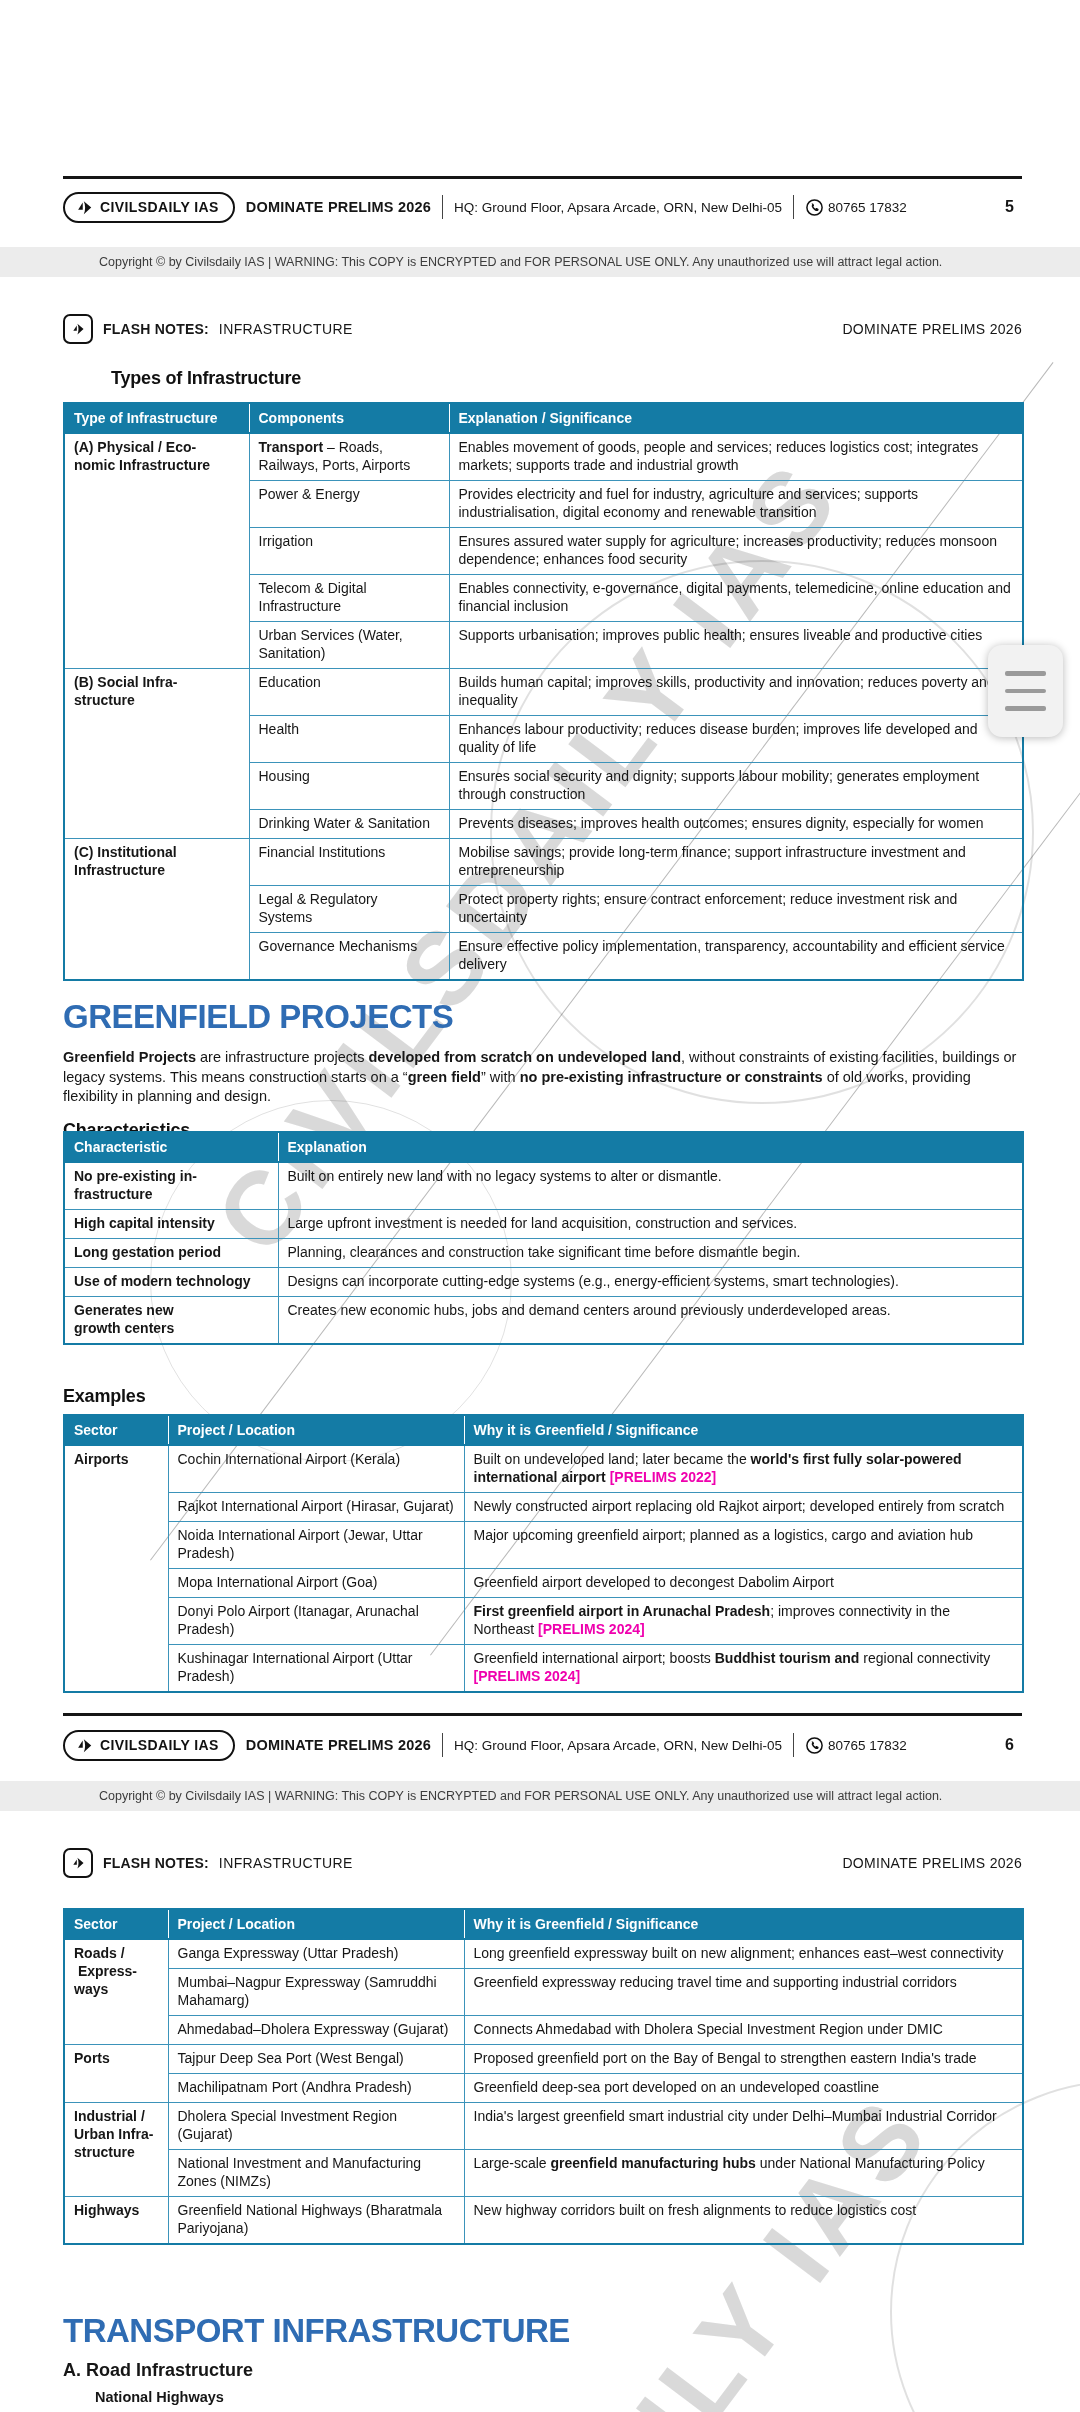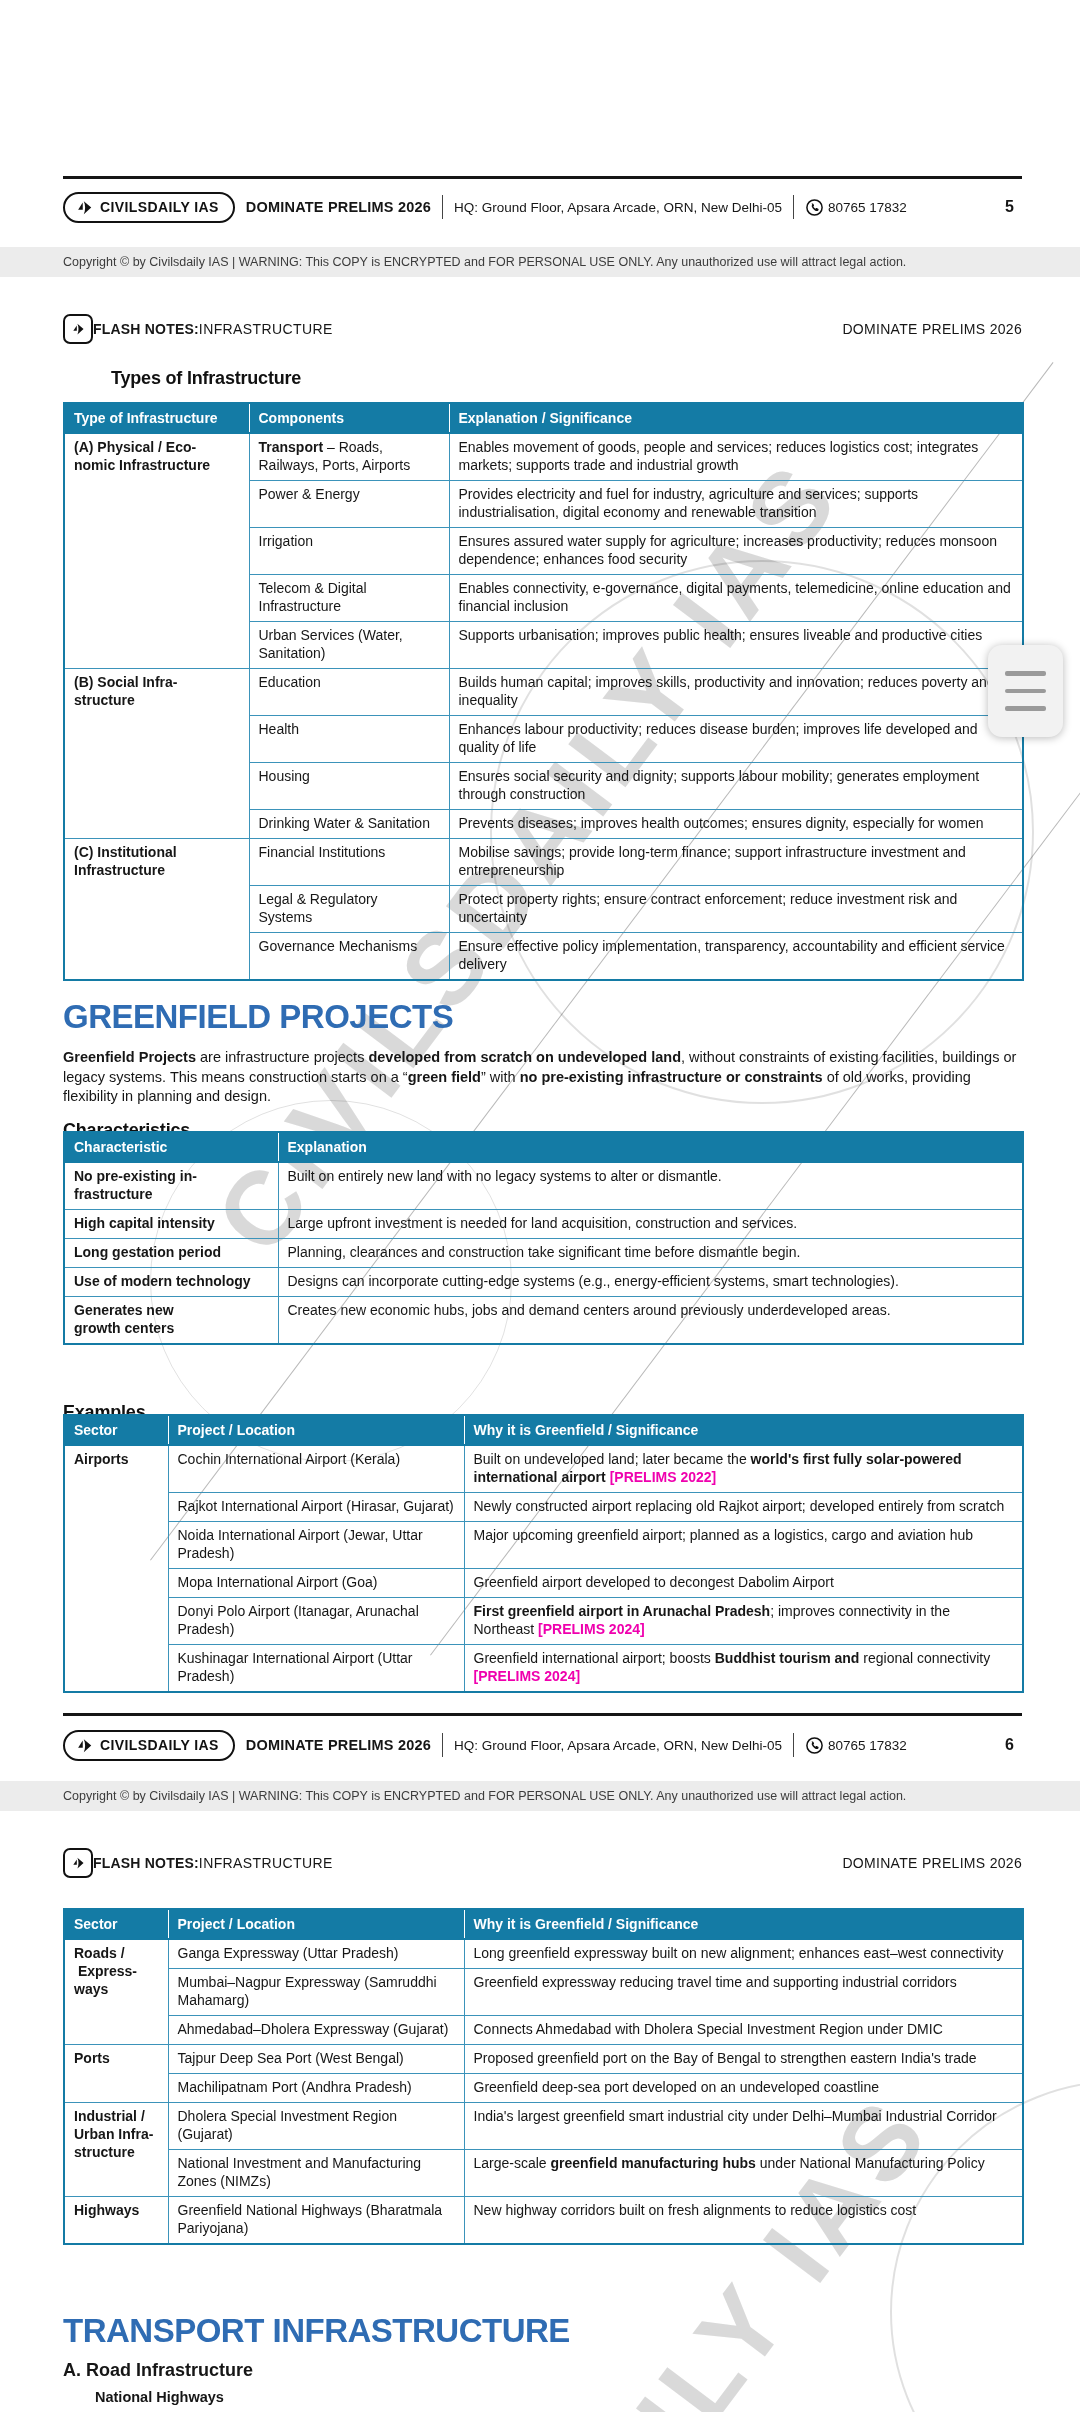--- a/index.html
+++ b/index.html
@@ -20,24 +20,24 @@
   .brand-pill{display:flex;align-items:center;gap:7px;border:2px solid #111;border-radius:17px;
               padding:5px 14px 5px 11px;background:#fff;}
   .brand-pill .brand-txt{font-weight:bold;font-size:14px;letter-spacing:.4px;color:#111;white-space:nowrap;}
   .hdr-title{font-weight:bold;font-size:14.5px;letter-spacing:.2px;white-space:nowrap;}
   .hdr-sep{width:1px;height:24px;background:#444;}
   .hdr-addr{font-size:13.5px;white-space:nowrap;}
   .hdr-phone{display:flex;align-items:center;gap:4px;font-size:13.5px;white-space:nowrap;}
   .hdr-page{margin-left:auto;font-weight:bold;font-size:16px;padding-right:8px;}
   
   .copy-band{position:absolute;left:0;width:1080px;height:30px;background:#ececec;
-             display:flex;align-items:center;padding-left:63px;box-sizing:border-box;
+             display:flex;align-items:center;padding-left:99px;box-sizing:border-box;
              font-size:12.5px;color:#3c3c3c;}
   
-  .flash{position:absolute;left:63px;width:959px;display:flex;align-items:center;}
+  .flash{position:absolute;left:63px;width:959px;display:flex;align-items:center;gap:10px;}
   .flash-icon{width:26px;height:26px;border:2px solid #111;border-radius:7px;display:flex;
               align-items:center;justify-content:center;background:#fff;flex:0 0 auto;}
   .flash-label{font-weight:bold;font-size:14px;letter-spacing:.2px;}
   .flash-topic{font-size:14px;letter-spacing:.4px;}
   .flash-right{margin-left:auto;font-size:14px;letter-spacing:.3px;}
   
   .h-sec{position:absolute;left:63px;font-size:18px;font-weight:bold;color:#111;letter-spacing:-.2px;}
   .h-big{position:absolute;left:63px;font-size:33px;font-weight:bold;color:#2F6CB3;letter-spacing:-.5px;}
   .para{position:absolute;left:63px;width:959px;font-size:14.5px;line-height:19.5px;color:#161616;}
   .h-sub{position:absolute;left:63px;font-size:18px;font-weight:bold;}
@@ -221,21 +221,21 @@
           <td class="grp">Use of modern technology</td>
           <td>Designs can incorporate cutting-edge systems (e.g., energy-efficient systems, smart technologies).</td>
         </tr>
         <tr>
           <td class="grp">Generates new<br>growth centers</td>
           <td>Creates new economic hubs, jobs and demand centers around previously underdeveloped areas.</td>
         </tr>
       </tbody>
     </table>
 
-    <div class="h-sec" style="top:1386px;margin-top:16px;">Examples</div>
+    <div class="h-sec" style="top:1386px;">Examples</div>
 
     <table class="t" style="top:1414px;">
       <colgroup>
           <col style="width:104px">
           <col style="width:296px">
           <col style="width:559px">
         </colgroup>
       <thead>
         <tr>
           <th>Sector</th>

